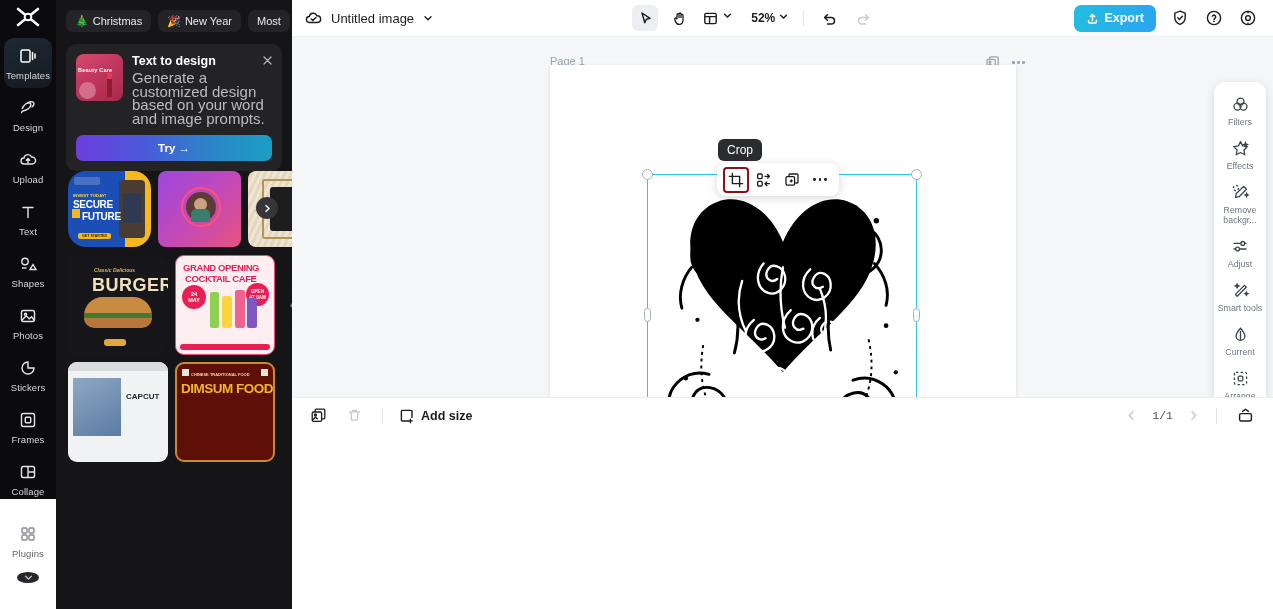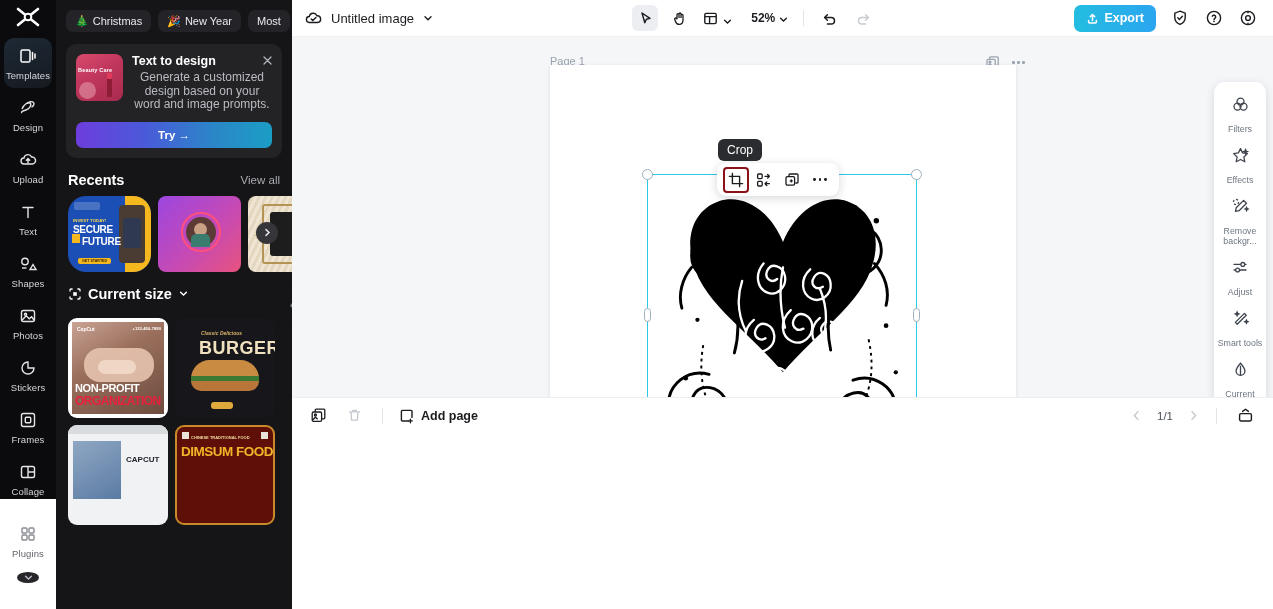--- a/index.html
+++ b/index.html
@@ -64,21 +64,21 @@
   .promo-thumb {
     width:47px;height:47px;border-radius:8px;flex:0 0 47px;
     background:linear-gradient(150deg,#d84a6e 0%,#c0365c 45%,#a82a4e 100%);
     position:relative; overflow:hidden;
   }
   .promo-thumb .pt-txt{position:absolute;top:13px;left:2px;font-size:5.5px;color:#fff;font-weight:bold;letter-spacing:.2px;}
   .promo-thumb .pt-stick{position:absolute;right:11px;bottom:4px;width:5px;height:20px;background:#8e1c37;border-radius:1px;}
   .promo-thumb .pt-tip{position:absolute;right:11px;bottom:22px;width:5px;height:6px;background:#e03a5c;border-radius:1px;}
   .promo-thumb .pt-circ{position:absolute;left:3px;bottom:2px;width:17px;height:17px;border-radius:50%;background:#e8a0ae;opacity:.55;}
   .promo-title { font-size:12.5px; font-weight:bold; color:#fff; margin-bottom:3px; }
-  .promo-desc { font-size:12px; color:#b9bbc1; line-height:13.5px;text-align:center; }
+  .promo-desc { font-size:15px; color:#b9bbc1; line-height:13.5px; }
   .promo-close { position:absolute; top:8px; right:9px; cursor:pointer; }
   .try-btn {
     margin-top:10px; height:26px; border-radius:7px;
     background: linear-gradient(90deg,#6d3ddd 0%,#4a5ad9 35%,#2b86c8 70%,#1b9ec4 100%);
     display:flex; align-items:center; justify-content:center;
     font-size:11.5px; color:#fff; font-weight:bold; cursor:pointer; gap:4px;
   }
   .sec-head {
     display:flex; align-items:center; justify-content:space-between;
     padding:14px 12px 8px 12px;
@@ -105,21 +105,21 @@
   .topbar {
     height:37px; display:flex; align-items:center; padding:0 12px; gap:8px;
     background:#fff; border-bottom:1px solid #f0f1f3; flex:0 0 37px;
   }
   .doc-title { font-size:13px; color:#1b1c1f; }
   .tb-spacer { flex:1; }
   .tb-btn {
     width:26px;height:26px;border-radius:6px;display:flex;align-items:center;justify-content:center;cursor:pointer;
   }
   .tb-btn.sel { background:#eceef1; }
-  .tb-chip { display:flex;align-items:flex-end;gap:3px;cursor:pointer;padding:0 2px; }
+  .tb-chip { display:flex;align-items:flex-start;gap:3px;cursor:pointer;padding:0 2px; }
   .zoom-val { font-size:12px; color:#1b1c1f; font-weight:bold; }
   .tb-div { width:1px;height:16px;background:#e2e4e8; margin:0 4px; }
   .export-btn {
     height:27px; border-radius:7px; padding:0 12px; display:flex; align-items:center; gap:5px;
     background:linear-gradient(90deg,#23bde0 0%,#2ba5f0 100%);
     color:#fff; font-size:12.5px; font-weight:bold; cursor:pointer;
   }
   .canvas-wrap { flex:1; background:#f4f6f8; position:relative; overflow:hidden; }
   .page-head {
     position:absolute; left:258px; top:18px; width:475px;
@@ -155,33 +155,33 @@
     position:absolute; left:426px; top:102px; background:#2b2c30; color:#fff;
     font-size:12px; border-radius:6px; padding:4px 9px; z-index:21;
   }
 
   
   .rtools {
     position:absolute; right:7px; top:45px; width:52px;
     background:#fff; border-radius:11px; box-shadow:0 2px 10px rgba(20,30,50,.12);
     padding:8px 0; display:flex; flex-direction:column; align-items:center; gap:2px; z-index:15;
   }
-  .rt-item { width:50px; padding:5px 1px; display:flex; flex-direction:column; align-items:center; gap:10px; cursor:pointer; }
+  .rt-item { width:50px; padding:5px 1px; display:flex; flex-direction:column; align-items:center; gap:3px; cursor:pointer; }
   .rt-label { font-size:8.8px; color:#6e7681; text-align:center; line-height:10px; }
 
   
   .bottombar {
     height:36px; flex:0 0 36px; background:#fff; border-top:1px solid #eceef1;
     display:flex; align-items:center; padding:0 14px; gap:12px;
   }
   .bb-btn { width:24px;height:24px;display:flex;align-items:center;justify-content:center;cursor:pointer; }
   .addpage { display:flex;align-items:center;gap:6px;cursor:pointer;font-size:12.5px;color:#1b1c1f;font-weight:bold; }
   .bb-spacer{flex:1;}
   .pager { display:flex; align-items:center; gap:14px; }
-  .pager-num { font-size:11.5px; color:#4a5159; }
+  .pager-num { font-size:11.5px; color:#4a5159;font-family:Liberation Mono, monospace; }
   .t-txt{position:absolute;color:#fff;font-weight:bold;}
 </style>
 </head>
 <body>
 
 <div class="app">
 
   <div class="rail">
     <div class="rail-logo">
       <svg width="26" height="22" viewBox="0 0 26 22">
@@ -333,24 +333,20 @@
           <div class="pt-txt">Beauty Care</div>
         </div>
         <div>
           <div class="promo-title">Text to design</div>
           <div class="promo-desc">Generate a customized design based on your word and image prompts.</div>
         </div>
       </div>
       <div class="try-btn">Try →</div>
     </div>
 
-    <div class="sec-head">
-      <span class="sec-title">Recents</span>
-      <span class="sec-link">View all</span>
-    </div>
 
     <div class="recents-row">
       <div class="rec-card" style="background:#1c4fb5;border-radius:18px;">
         <div style="position:absolute;right:0;top:0;width:26px;height:100%;background:#f5b81e;"></div>
         <div style="position:absolute;right:6px;top:9px;width:26px;height:58px;border-radius:4px;background:#4a3b33;"></div>
         <div style="position:absolute;right:10px;top:22px;width:18px;height:30px;background:#2f3a52;border-radius:2px;"></div>
         <div style="position:absolute;left:6px;top:6px;width:26px;height:8px;background:#ffffff33;border-radius:2px;"></div>
         <div class="t-txt" style="left:5px;top:22px;font-size:4.4px;color:#f5d94e;">INVEST TODAY!</div>
         <div class="t-txt" style="left:5px;top:28px;font-size:10px;letter-spacing:-.3px;">SECURE</div>
         <div class="t-txt" style="left:14px;top:40px;font-size:10px;letter-spacing:-.3px;">FUTURE</div>
@@ -368,54 +364,46 @@
         <div style="position:absolute;left:22px;top:16px;right:16px;bottom:16px;background:#1d1d1d;border-radius:3px;"></div>
         <div style="position:absolute;left:6px;top:32px;font-size:13px;color:#c9a856;">✳</div>
       </div>
       <div class="rec-next">
         <svg width="9" height="9" viewBox="0 0 9 9" fill="none" stroke="#e6e7ea" stroke-width="1.5">
             <path d="M3 1.6L6 4.5 3 7.4" stroke-linecap="round"></path>
           </svg>
       </div>
     </div>
 
-    <div class="sec-head">
-      <span class="sec-title-row">
-        <svg width="14" height="14" viewBox="0 0 14 14" fill="none" stroke="#fff" stroke-width="1.3">
-            <path d="M2 4.5V3a1 1 0 011-1h1.6M9.4 2H11a1 1 0 011 1v1.5M12 9.5V11a1 1 0 01-1 1H9.4M4.6 12H3a1 1 0 01-1-1V9.5"></path>
-            <rect x="5.2" y="5.2" width="3.6" height="3.6" fill="#fff" stroke="none"></rect>
-          </svg>
-        <span class="sec-title">Current size</span>
-        <svg width="11" height="11" viewBox="0 0 11 11" fill="none" stroke="#fff" stroke-width="1.5">
-            <path d="M2.6 4.2L5.5 7l2.9-2.8" stroke-linecap="round"></path>
-          </svg>
-      </span>
-    </div>
 
     <div class="grid2">
 
-      <div class="g-card" style="background:#fff;">
-        <div style="position:absolute;inset:4px;background:linear-gradient(150deg,#caa394 0%,#9a6f5c 40%,#6d4c3f 100%);"></div>
-        <div style="position:absolute;left:16px;top:30px;width:70px;height:34px;border-radius:16px;background:#e6c3ae;opacity:.9;"></div>
-        <div style="position:absolute;left:30px;top:42px;width:38px;height:14px;border-radius:8px;background:#f0d6c4;"></div>
-        <div class="t-txt" style="left:9px;top:8px;font-size:5px;">CapCut</div>
-        <div class="t-txt" style="right:7px;top:8px;font-size:4.2px;">+123-456-7890</div>
-        <div class="t-txt" style="left:7px;bottom:24px;font-size:11px;letter-spacing:-.4px;">NON-PROFIT</div>
-        <div class="t-txt" style="left:7px;bottom:10px;font-size:12px;color:#e8203c;letter-spacing:-.5px;">ORGANIZATION</div>
-      </div>
 
       <div class="g-card" style="background:#17161a;">
         <div class="t-txt" style="left:26px;top:12px;font-size:5px;color:#d9b26a;font-style:italic;">Classic Delicious</div>
         <div class="t-txt" style="left:24px;top:20px;font-size:18px;color:#f1e2bf;letter-spacing:.5px;">BURGER</div>
         <div style="position:absolute;left:16px;top:42px;width:68px;height:22px;border-radius:22px 22px 4px 4px;background:#c98a42;"></div>
         <div style="position:absolute;left:16px;top:58px;width:68px;height:7px;background:#3f7a32;"></div>
         <div style="position:absolute;left:16px;top:63px;width:68px;height:10px;border-radius:0 0 14px 14px;background:#b8763a;"></div>
         <div style="position:absolute;left:36px;bottom:9px;width:22px;height:7px;border-radius:3px;background:#e0a93c;"></div>
       </div>
 
+      <div class="g-card" style="background:#fdeef1;border:1.5px solid #e84a78;">
+        <div class="t-txt" style="left:7px;top:6px;font-size:9.5px;color:#e61f55;letter-spacing:-.4px;">GRAND OPENING</div>
+        <div class="t-txt" style="left:9px;top:17px;font-size:9.5px;color:#e61f55;letter-spacing:-.4px;">COCKTAIL CAFE</div>
+        <div style="position:absolute;left:6px;top:29px;width:24px;height:24px;border-radius:50%;background:#e61f55;"></div>
+        <div class="t-txt" style="left:11px;top:35px;font-size:5.5px;text-align:center;width:14px;line-height:6px;">24 MAY</div>
+        <div style="position:absolute;right:5px;top:27px;width:23px;height:23px;border-radius:50%;background:#e61f55;"></div>
+        <div class="t-txt" style="right:8px;top:33px;font-size:4.6px;text-align:center;width:17px;line-height:5.5px;">OPEN AT 8AM</div>
+        <div style="position:absolute;left:34px;top:36px;width:9px;height:36px;border-radius:2px;background:#8fd14f;"></div>
+        <div style="position:absolute;left:46px;top:40px;width:10px;height:32px;border-radius:2px;background:#ffd23f;"></div>
+        <div style="position:absolute;left:59px;top:34px;width:10px;height:38px;border-radius:2px;background:#f06292;"></div>
+        <div style="position:absolute;left:71px;top:42px;width:10px;height:30px;border-radius:2px;background:#7e57c2;"></div>
+        <div style="position:absolute;left:4px;bottom:4px;right:4px;height:6px;border-radius:3px;background:#e61f55;"></div>
+      </div>
 
       <div class="g-card" style="background:#f1f2f4;">
         <div style="position:absolute;left:0;top:0;right:0;height:9px;background:#d9dcdf;"></div>
         <div style="position:absolute;left:5px;top:16px;width:48px;height:58px;background:linear-gradient(150deg,#8fa7c4,#5b7ba3);"></div>
         <div class="t-txt" style="left:58px;top:30px;font-size:8px;color:#20242b;">CAPCUT</div>
 
       </div>
 
       <div class="g-card" style="background:#5e1008;border:2px solid #c88a2a;">
         <div class="t-txt" style="left:14px;top:8px;font-size:4px;color:#f0d9a0;">CHINESE TRADITIONAL FOOD</div>
@@ -705,21 +693,21 @@
         <svg width="17" height="17" viewBox="0 0 17 17" fill="none" stroke="#c3c7cd" stroke-width="1.3">
             <path d="M3.4 4.8h10.2M6.8 4.8V3.4h3.4v1.4M5 4.8l.7 8.4h5.6l.7-8.4" stroke-linecap="round" stroke-linejoin="round"></path>
           </svg>
       </div>
       <span class="tb-div"></span>
       <div class="addpage">
         <svg width="16" height="16" viewBox="0 0 16 16" fill="none" stroke="#1b1c1f" stroke-width="1.4">
             <path d="M13 9.4V3.4a1 1 0 00-1-1H3.4a1 1 0 00-1 1V12a1 1 0 001 1h6" stroke-linecap="round"></path>
             <path d="M11.4 11.1v3.6M9.6 12.9h3.6" stroke-linecap="round"></path>
           </svg>
-        <span>Add page</span>
+        <span>Add size</span>
       </div>
       <span class="bb-spacer"></span>
       <div class="pager">
         <span style="display:flex;">
           <svg width="13" height="13" viewBox="0 0 13 13" fill="none" stroke="#c3c7cd" stroke-width="1.4">
               <path d="M8 2.6L4.4 6.5 8 10.4" stroke-linecap="round"></path>
             </svg>
         </span>
         <span class="pager-num">1/1</span>
         <span style="display:flex;">

